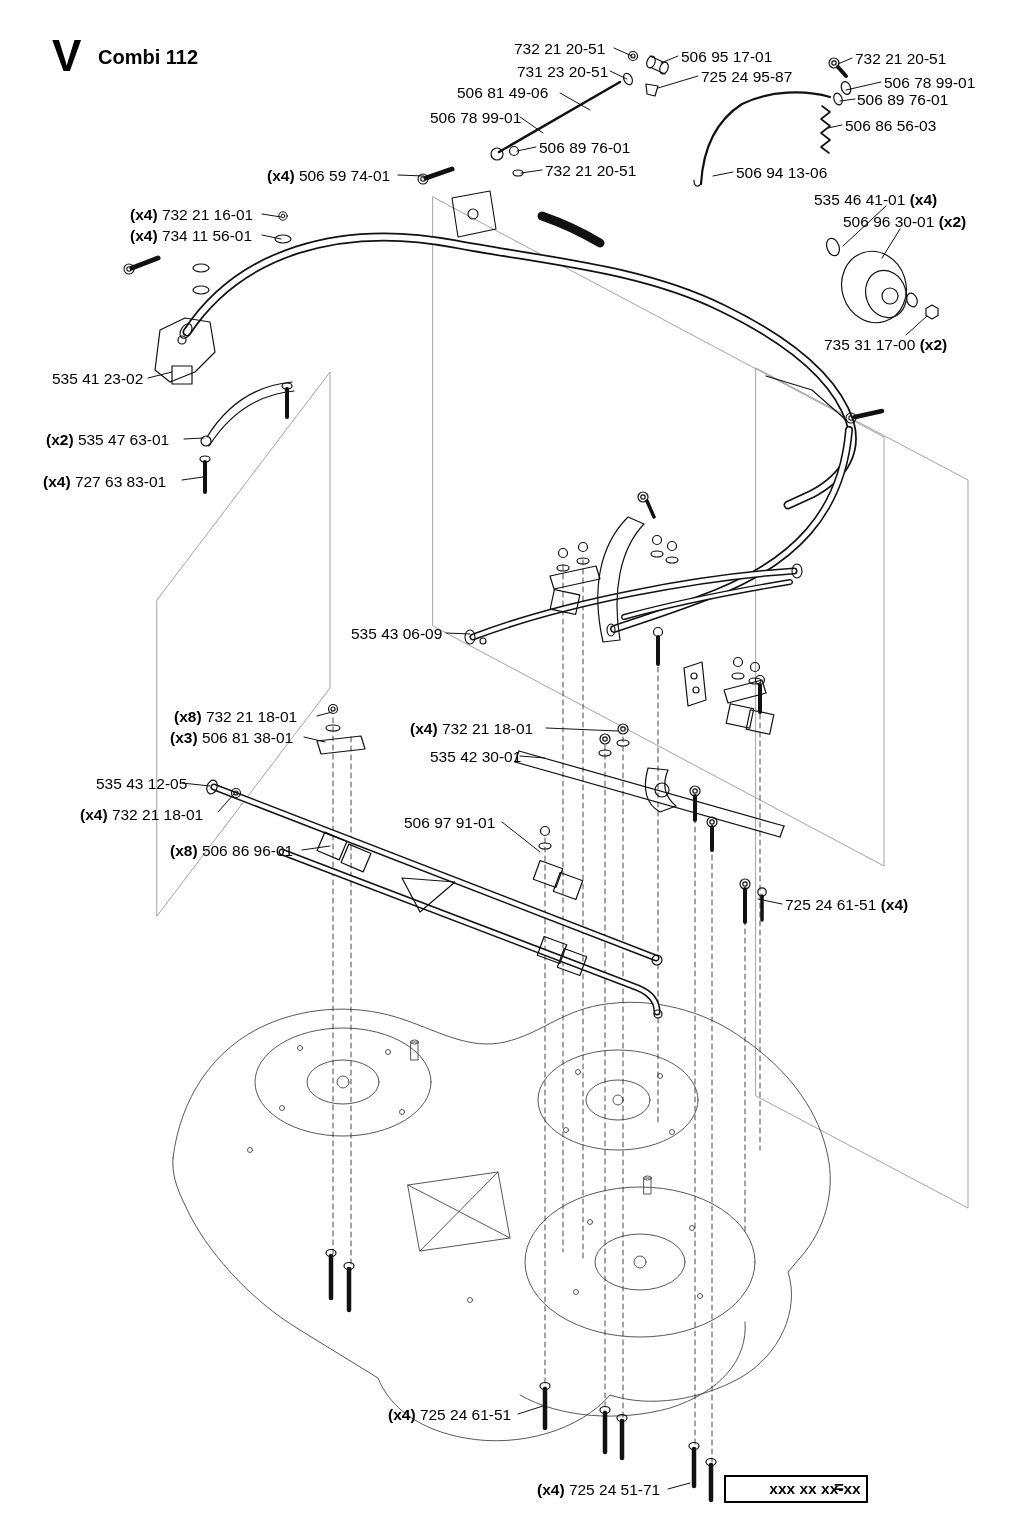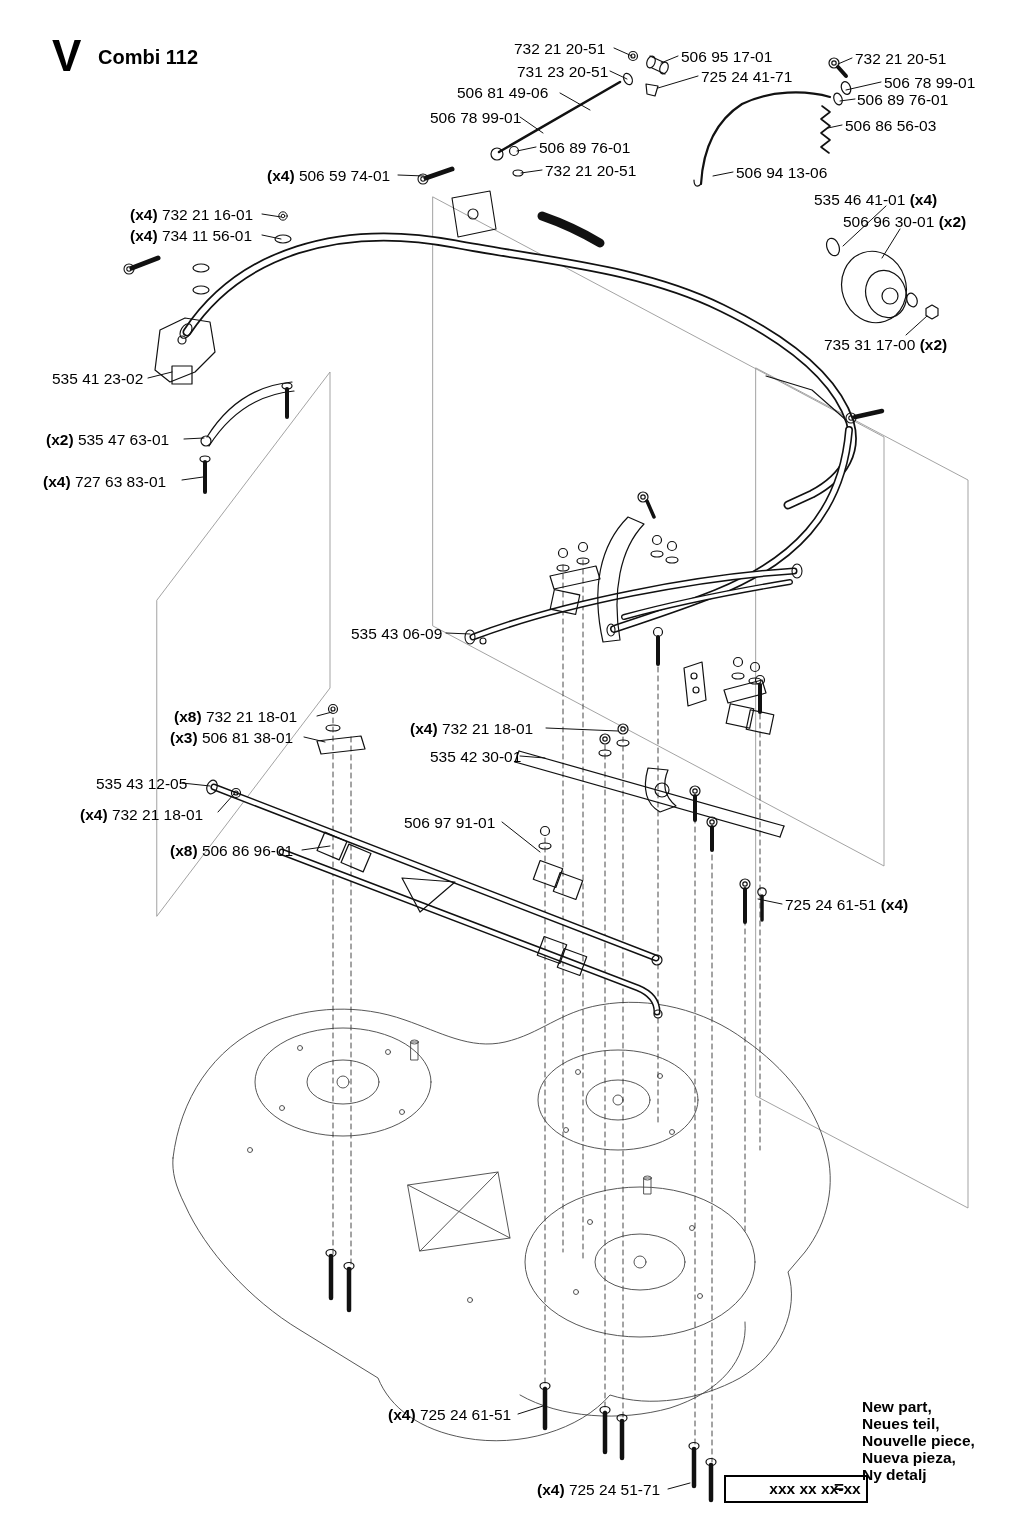--- a/index.html
+++ b/index.html
@@ -321,21 +321,21 @@
       <line x1="782" y1="904" x2="758" y2="899"></line>
       <line x1="518" y1="1414" x2="543" y2="1406"></line>
       <line x1="668" y1="1489" x2="690" y2="1483"></line>
     </g>
   </svg>
 
   <div class="labels-layer">
       <div class="part-label" style="left: 514px; top: 41px;">732 21 20-51</div>
       <div class="part-label" style="left: 681px; top: 49px;">506 95 17-01</div>
       <div class="part-label" style="left: 517px; top: 64px;">731 23 20-51</div>
-      <div class="part-label" style="left: 701px; top: 69px;">725 24 41-71</div>
+      <div class="part-label" style="left: 701px; top: 69px;">725 24 95-87</div>
       <div class="part-label" style="left: 457px; top: 85px;">506 81 49-06</div>
       <div class="part-label" style="left: 855px; top: 51px;">732 21 20-51</div>
       <div class="part-label" style="left: 884px; top: 75px;">506 78 99-01</div>
       <div class="part-label" style="left: 857px; top: 92px;">506 89 76-01</div>
       <div class="part-label" style="left: 430px; top: 110px;">506 78 99-01</div>
       <div class="part-label" style="left: 845px; top: 118px;">506 86 56-03</div>
       <div class="part-label" style="left: 539px; top: 140px;">506 89 76-01</div>
       <div class="part-label" style="left: 545px; top: 163px;">732 21 20-51</div>
       <div class="part-label" style="left: 736px; top: 165px;">506 94 13-06</div>
       <div class="part-label" style="left: 267px; top: 168px;"><b>(x4) </b>506 59 74-01</div>
@@ -354,23 +354,16 @@
       <div class="part-label" style="left: 430px; top: 749px;">535 42 30-01</div>
       <div class="part-label" style="left: 96px; top: 776px;">535 43 12-05</div>
       <div class="part-label" style="left: 80px; top: 807px;"><b>(x4) </b>732 21 18-01</div>
       <div class="part-label" style="left: 404px; top: 815px;">506 97 91-01</div>
       <div class="part-label" style="left: 170px; top: 843px;"><b>(x8) </b>506 86 96-01</div>
       <div class="part-label" style="left: 785px; top: 897px;">725 24 61-51<b> (x4)</b></div>
       <div class="part-label" style="left: 388px; top: 1407px;"><b>(x4) </b>725 24 61-51</div>
       <div class="part-label" style="left: 537px; top: 1482px;"><b>(x4) </b>725 24 51-71</div>
     </div>
 
-  <div class="legend-text">
-      <div>New part,</div>
-      <div>Neues teil,</div>
-      <div>Nouvelle piece,</div>
-      <div>Nueva pieza,</div>
-      <div>Ny detalj</div>
-    </div>
   <div class="xxx-box">xxx xx xx-xx</div>
   <div class="equals-sign">=</div>
 
 </div>
 
 </body></html>

